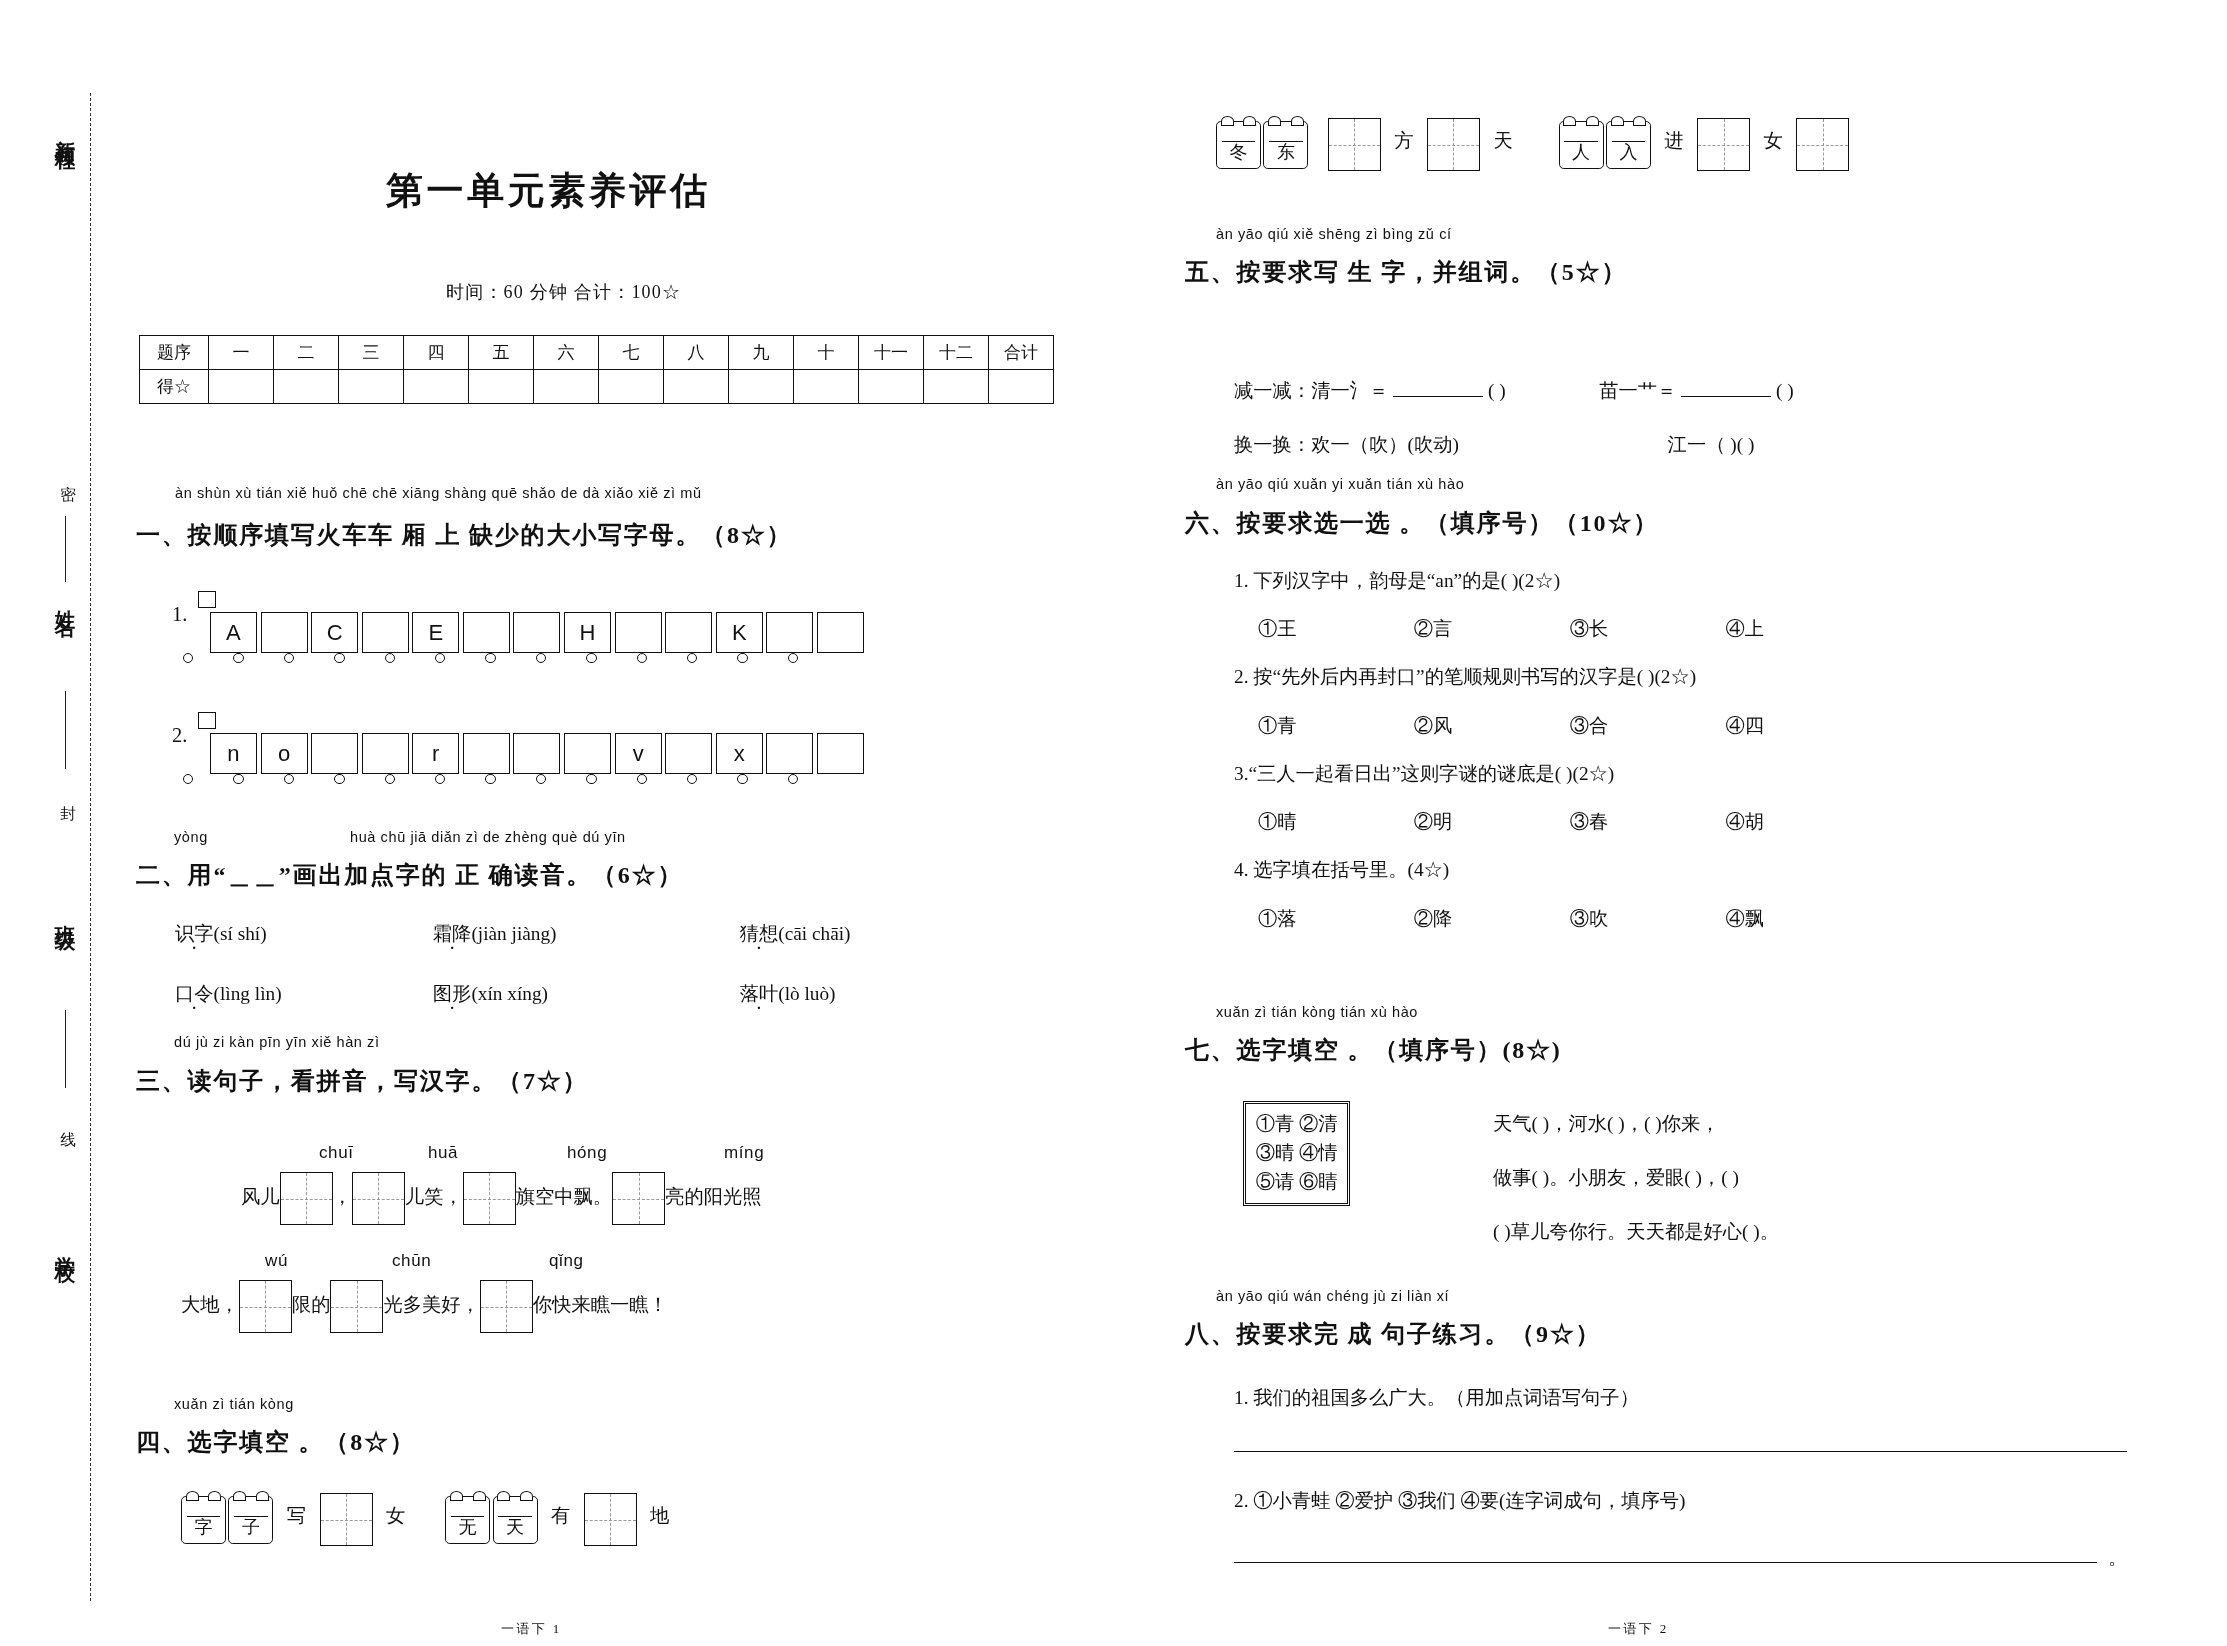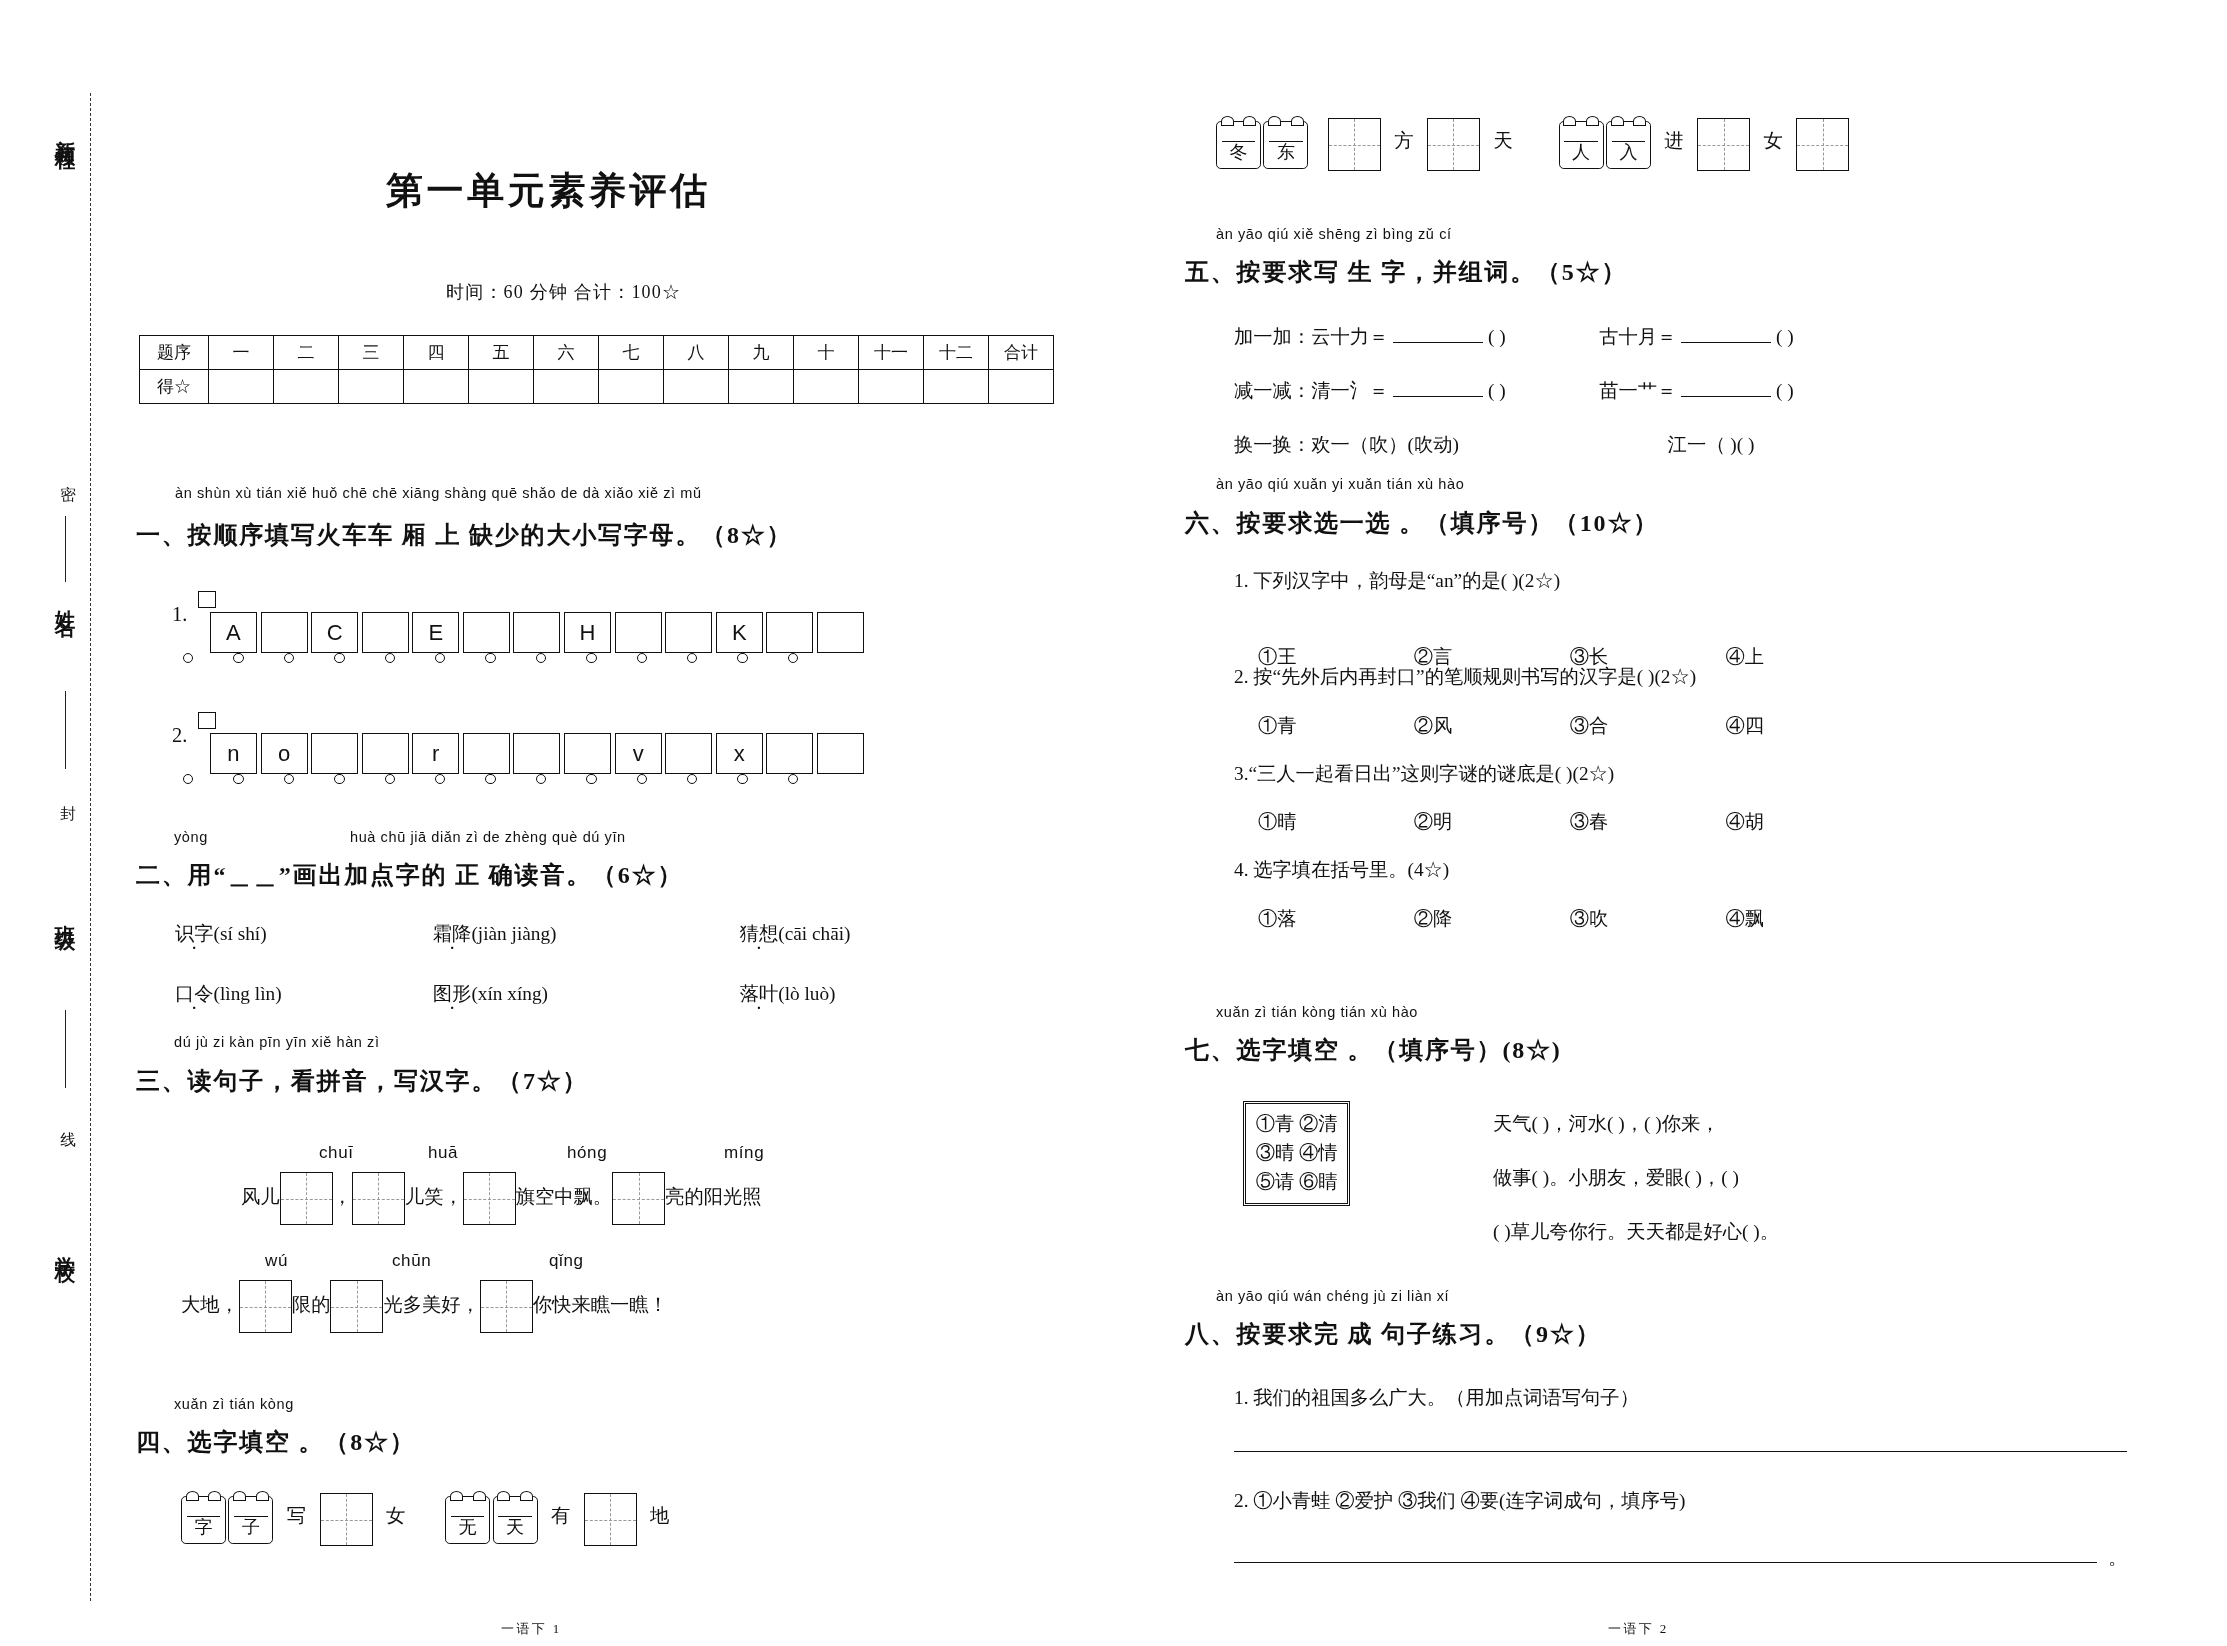--- a/index.html
+++ b/index.html
@@ -232,29 +232,20 @@
       <span class="tzg"></span>
       <span class="body-txt" style="margin:0 11px;">女</span>
       <span class="tzg"></span>
     </div>
 
     <div class="block" style="left:103px;top:211px;">
       <span class="pinyin">àn yāo qiú xiě shēng zì   bìng zǔ cí</span>
     </div>
     <div class="block qhead" style="left:72px;top:241px;">五、按要求写 生 字，并组词。（5☆）</div>
 
-    <div class="block body-txt" style="left:121px;top:308px;white-space:nowrap;">
-      <span>加一加：云十力＝</span>
-      <span class="fill-line" style="width:90px;"></span>
-      <span>(            )</span>
-      <span style="display:inline-block;width:84px;"></span>
-      <span>古十月＝</span>
-      <span class="fill-line" style="width:90px;"></span>
-      <span>(            )</span>
-    </div>
     <div class="block body-txt" style="left:121px;top:362px;white-space:nowrap;">
       <span>减一减：清一氵＝</span>
       <span class="fill-line" style="width:90px;"></span>
       <span>(            )</span>
       <span style="display:inline-block;width:84px;"></span>
       <span>苗一艹＝</span>
       <span class="fill-line" style="width:90px;"></span>
       <span>(            )</span>
     </div>
     <div class="block body-txt" style="left:121px;top:416px;white-space:nowrap;">
@@ -264,21 +255,21 @@
     </div>
 
     <div class="block" style="left:103px;top:461px;">
       <span class="pinyin">àn yāo qiú xuǎn yi xuǎn      tián xù hào</span>
     </div>
     <div class="block qhead" style="left:72px;top:492px;">六、按要求选一选 。（填序号）（10☆）</div>
 
     <div class="block body-txt" style="left:121px;top:552px;">1. 下列汉字中，韵母是“an”的是(      )(2☆)</div>
     <div class="block body-txt" style="left:145px;top:600px;white-space:nowrap;">
       <span style="display:inline-block;width:151px;">①王</span>
-      <span style="display:inline-block;width:151px;margin-top:28px;">②言</span>
+      <span style="display:inline-block;width:151px;">②言</span>
       <span style="display:inline-block;width:151px;">③长</span>
       <span style="display:inline-block;">④上</span>
     </div>
 
     <div class="block body-txt" style="left:121px;top:648px;">2. 按“先外后内再封口”的笔顺规则书写的汉字是(      )(2☆)</div>
     <div class="block body-txt" style="left:145px;top:697px;white-space:nowrap;">
       <span style="display:inline-block;width:151px;">①青</span>
       <span style="display:inline-block;width:151px;">②风</span>
       <span style="display:inline-block;width:151px;">③合</span>
       <span style="display:inline-block;">④四</span>

